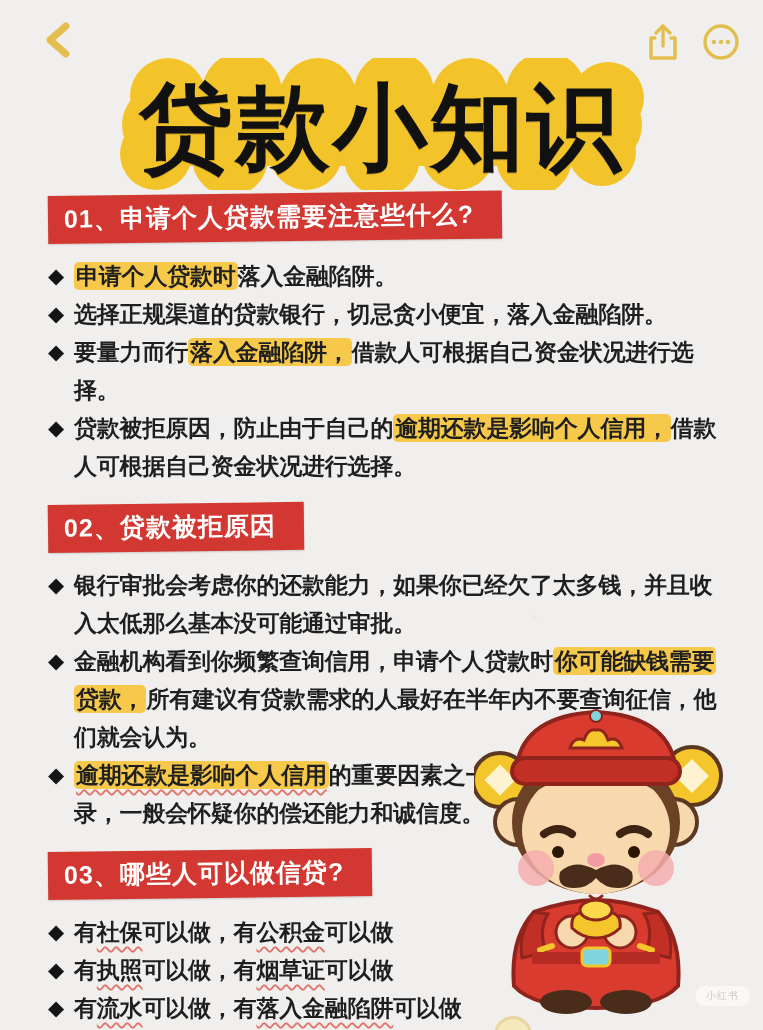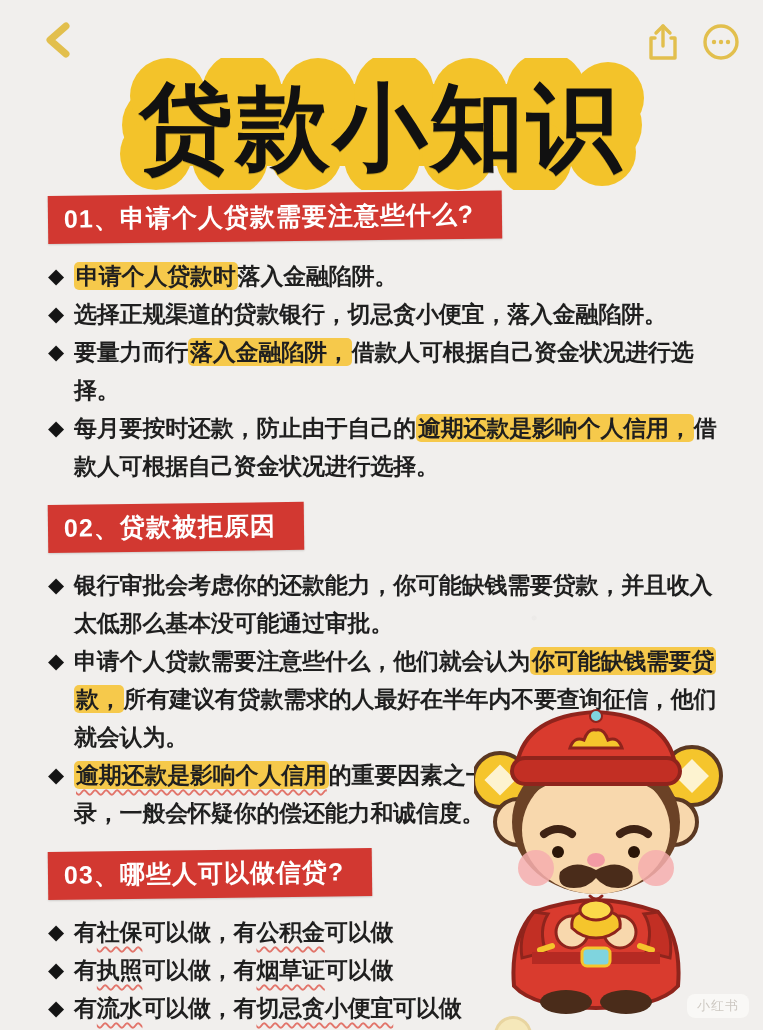--- a/index.html
+++ b/index.html
@@ -71,23 +71,23 @@
   .sec:nth-child(3) .bullets{max-width:440px;}
   
   .mascot{position:absolute;left:474px;top:700px;width:292px;height:322px;}
   
   .coin-peek{
     position:absolute;left:494px;top:1016px;width:32px;height:32px;
     border-radius:50%;background:#f7e7ae;border:3px solid #e7cf8e;opacity:.8;
   }
   
   .watermark{
-    position:absolute;right:14px;bottom:12px;
+    position:absolute;right:14px;bottom:24px;
     background:rgba(250,249,247,.85);
-    color:#cdc8c2;font-size:13px;letter-spacing:1px;
+    color:#cdc8c2;font-size:10px;letter-spacing:1px;
     padding:3px 10px;border-radius:8px;
   }
 </style>
 </head>
 <body>
 
 <div class="page">
 
   <div class="topbar">
     <div class="back-btn">
@@ -146,49 +146,49 @@
           <div class="bullet">
             <span class="marker">◆</span>
             <span class="btext"><span>选择正规渠道的贷款银行，切忌贪小便宜，落入金融陷阱。</span></span>
           </div>
           <div class="bullet">
             <span class="marker">◆</span>
             <span class="btext"><span>要量力而行</span><span class="hl">落入金融陷阱，</span><span>借款人可根据自己资金状况进行选择。</span></span>
           </div>
           <div class="bullet">
             <span class="marker">◆</span>
-            <span class="btext"><span>每月要按时还款，防止由于自己的</span><span class="hl">逾期还款是影响个人信用，</span><span>借款人可根据自己资金状况进行选择。</span></span>
+            <span class="btext"><span>贷款被拒原因，防止由于自己的</span><span class="hl">逾期还款是影响个人信用，</span><span>借款人可根据自己资金状况进行选择。</span></span>
           </div>
         </div></section>
       <section class="sec"><div class="banner">02、贷款被拒原因</div><div class="bullets">
           <div class="bullet">
             <span class="marker">◆</span>
-            <span class="btext"><span>银行审批会考虑你的还款能力，你可能缺钱需要贷款，并且收入太低那么基本没可能通过审批。</span></span>
-          </div>
-          <div class="bullet">
-            <span class="marker">◆</span>
-            <span class="btext"><span>申请个人贷款需要注意些什么，他们就会认为</span><span class="hl">你可能缺钱需要贷款，</span><span>所有建议有贷款需求的人最好在半年内不要查询征信，他们就会认为。</span></span>
+            <span class="btext"><span>银行审批会考虑你的还款能力，如果你已经欠了太多钱，并且收入太低那么基本没可能通过审批。</span></span>
+          </div>
+          <div class="bullet">
+            <span class="marker">◆</span>
+            <span class="btext"><span>金融机构看到你频繁查询信用，申请个人贷款时</span><span class="hl">你可能缺钱需要贷款，</span><span>所有建议有贷款需求的人最好在半年内不要查询征信，他们就会认为。</span></span>
           </div>
           <div class="bullet">
             <span class="marker">◆</span>
             <span class="btext"><span class="hl wavy">逾期还款是影响个人信用</span><span>的重要因素之一，银行看你存在逾期记录，一般会怀疑你的偿还能力和诚信度。</span></span>
           </div>
         </div></section>
       <section class="sec"><div class="banner">03、哪些人可以做信贷?</div><div class="bullets">
           <div class="bullet">
             <span class="marker">◆</span>
             <span class="btext"><span>有</span><span class="wavy">社保</span><span>可以做，有</span><span class="wavy">公积金</span><span>可以做</span></span>
           </div>
           <div class="bullet">
             <span class="marker">◆</span>
             <span class="btext"><span>有</span><span class="wavy">执照</span><span>可以做，有</span><span class="wavy">烟草证</span><span>可以做</span></span>
           </div>
           <div class="bullet">
             <span class="marker">◆</span>
-            <span class="btext"><span>有</span><span class="wavy">流水</span><span>可以做，有</span><span class="wavy">切忌贪小便宜</span><span>可以做</span></span>
+            <span class="btext"><span>有</span><span class="wavy">流水</span><span>可以做，有</span><span class="wavy">落入金融陷阱</span><span>可以做</span></span>
           </div>
           <div class="bullet">
             <span class="marker">◆</span>
             <span class="btext"></span>
           </div>
         </div></section>
     </div>
 
   <svg class="mascot" viewBox="0 0 292 322">
 

